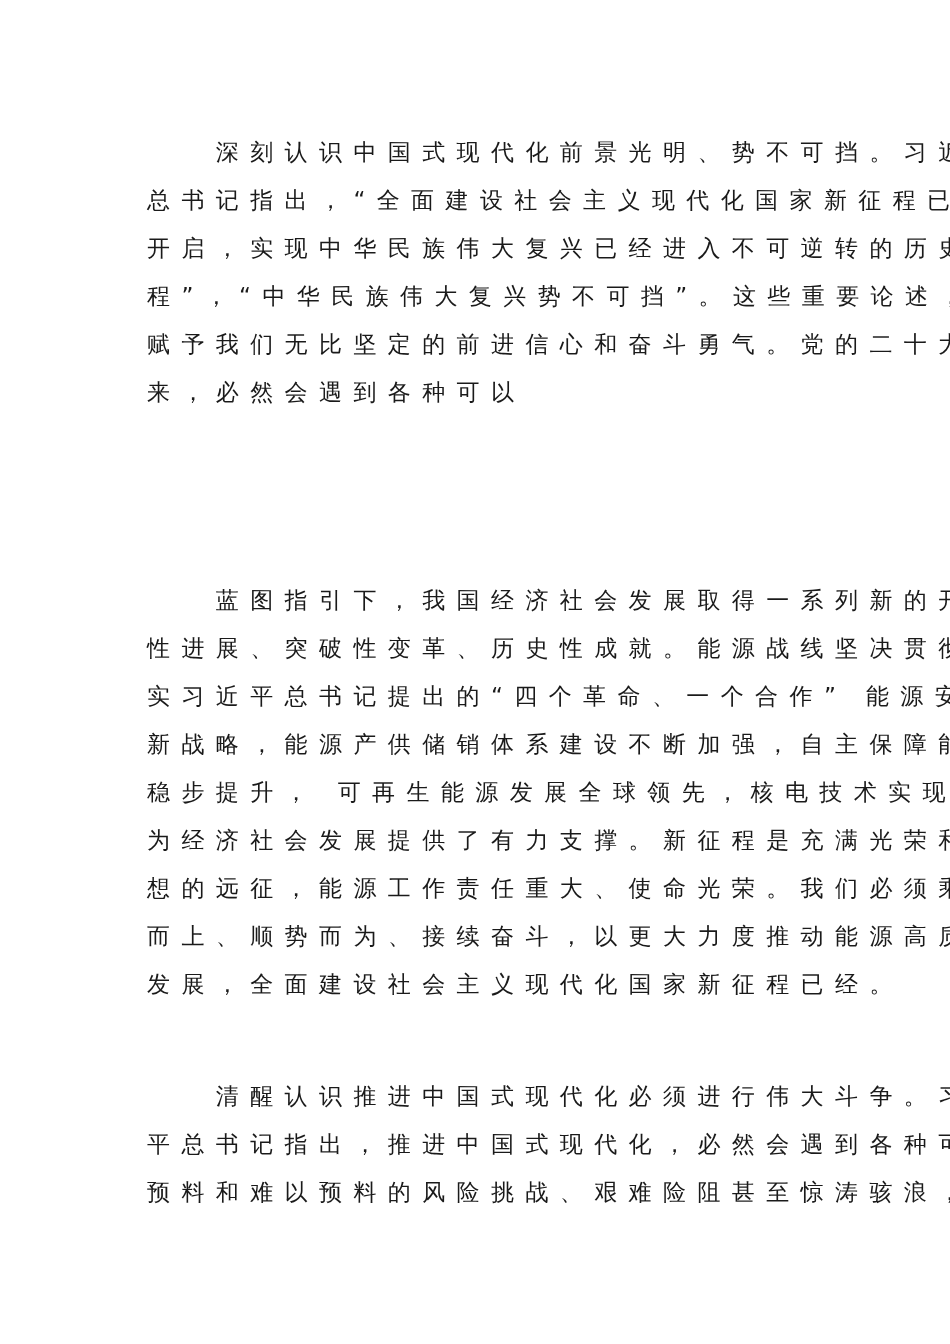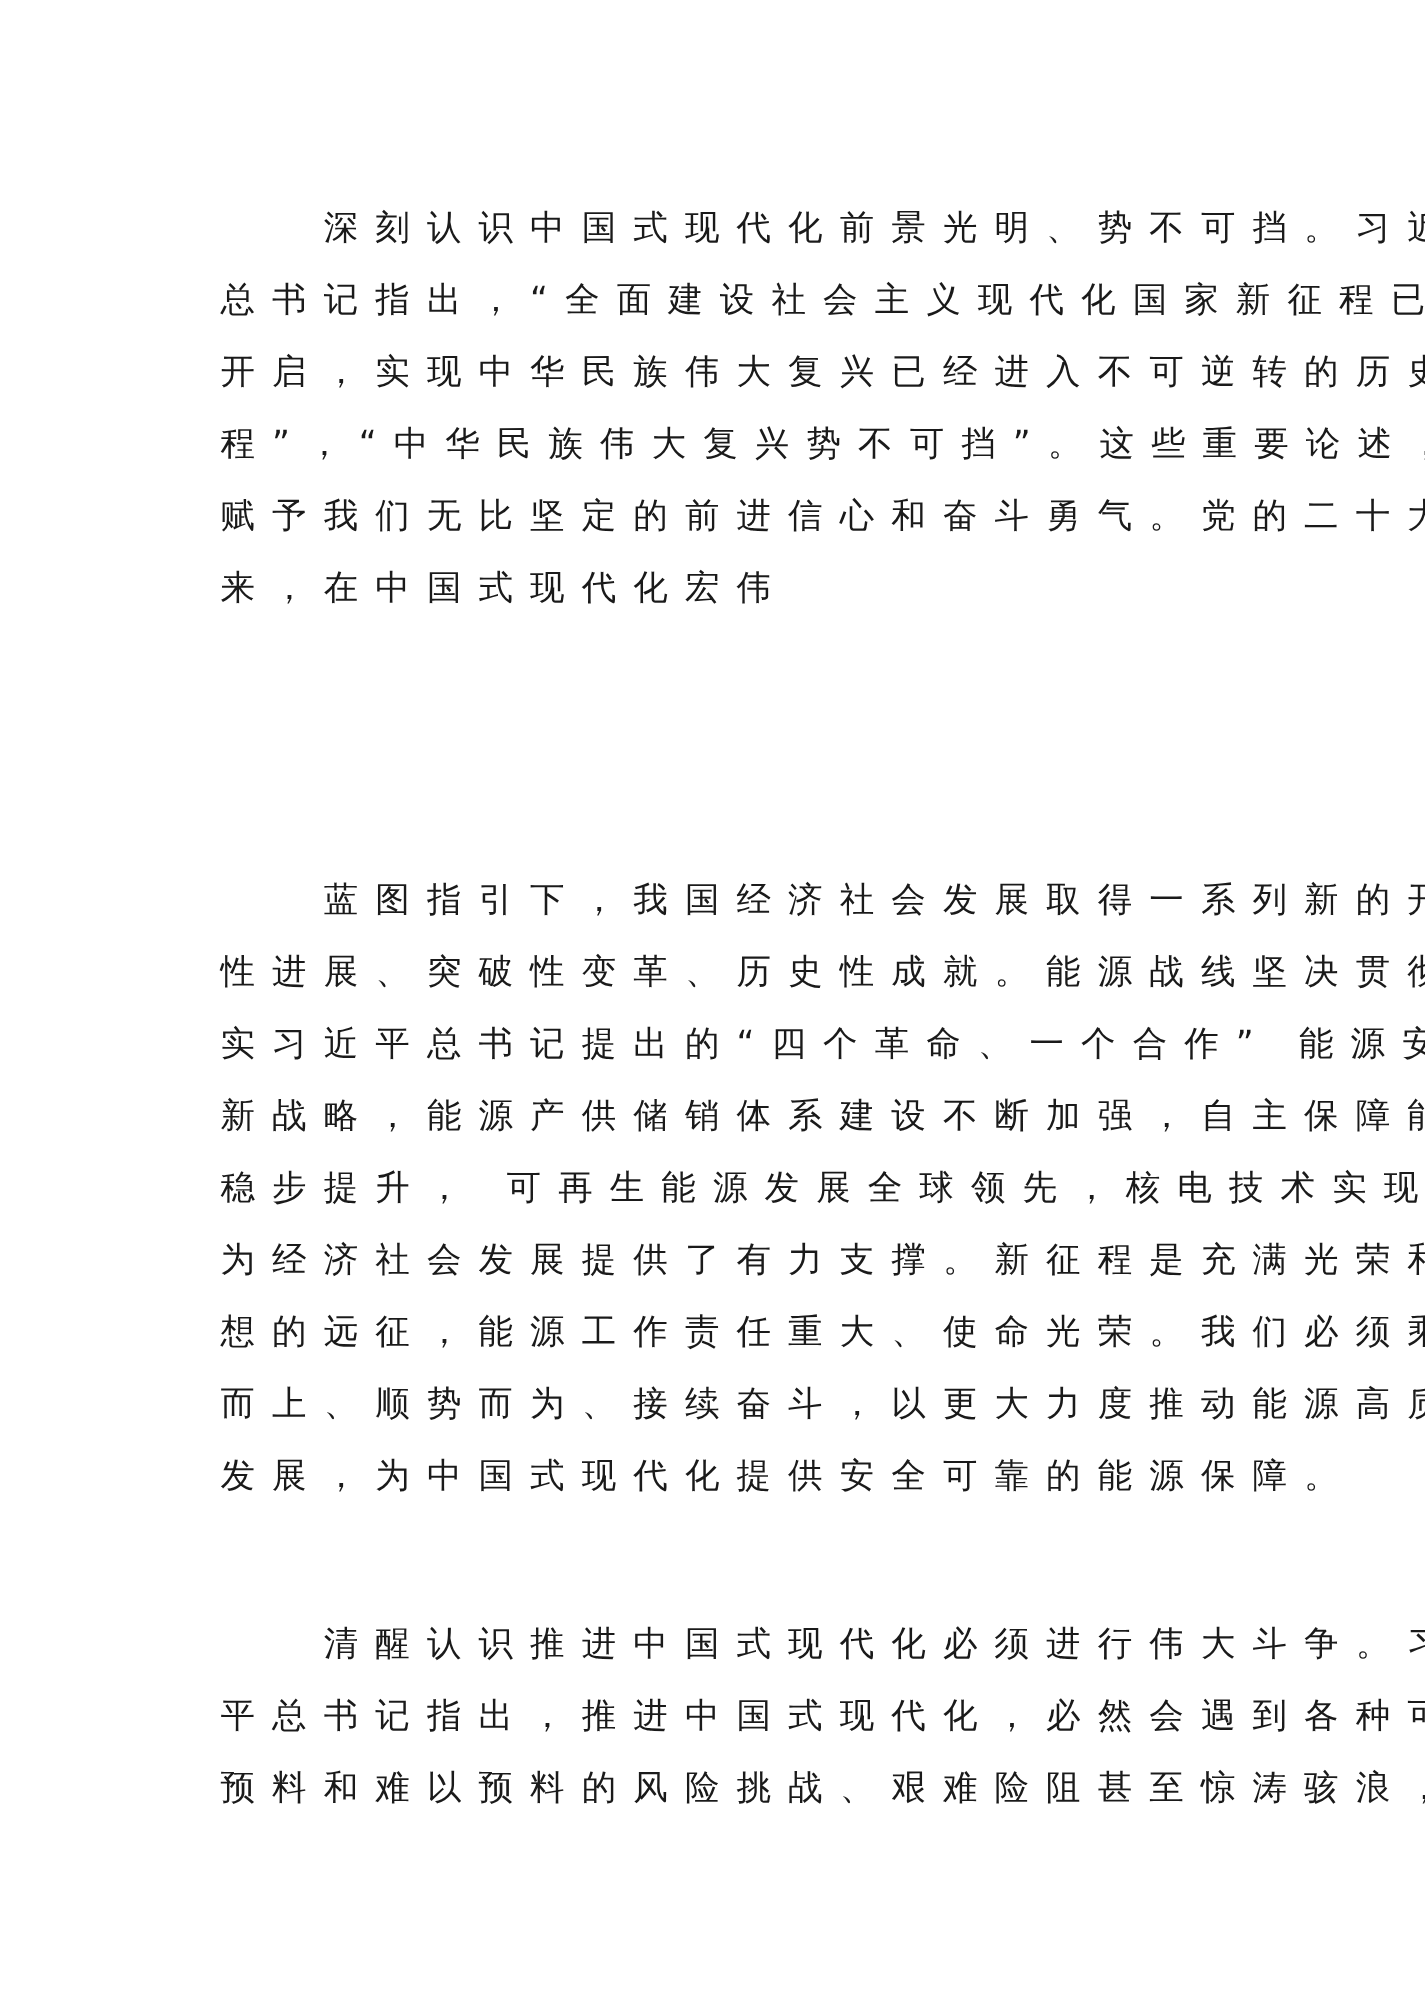--- a/index.html
+++ b/index.html
@@ -39,33 +39,33 @@
 <body>
 
 <div class="page">
 
   <div>
     <div class="line" style="top:128px">　　深刻认识中国式现代化前景光明、势不可挡。习近平</div>
     <div class="line" style="top:176px">总书记指出，“全面建设社会主义现代化国家新征程已经</div>
     <div class="line" style="top:224px">开启，实现中华民族伟大复兴已经进入不可逆转的历史进</div>
     <div class="line" style="top:272px">程”，“中华民族伟大复兴势不可挡”。这些重要论述，</div>
     <div class="line" style="top:320px">赋予我们无比坚定的前进信心和奋斗勇气。党的二十大以</div>
-    <div class="line" style="top:368px">来，在中国式现代化宏伟</div>
+    <div class="line" style="top:368px">来，必然会遇到各种可以</div>
   </div>
 
   <div>
     <div class="line" style="top:576px">　　蓝图指引下，我国经济社会发展取得一系列新的开创</div>
     <div class="line" style="top:624px">性进展、突破性变革、历史性成就。能源战线坚决贯彻落</div>
     <div class="line" style="top:672px">实习近平总书记提出的“四个革命、一个合作” 能源安全</div>
     <div class="line" style="top:720px">新战略，能源产供储销体系建设不断加强，自主保障能力</div>
     <div class="line" style="top:768px">稳步提升， 可再生能源发展全球领先，核电技术实现跨越，</div>
     <div class="line" style="top:816px">为经济社会发展提供了有力支撑。新征程是充满光荣和梦</div>
     <div class="line" style="top:864px">想的远征，能源工作责任重大、使命光荣。我们必须乘势</div>
     <div class="line" style="top:912px">而上、顺势而为、接续奋斗，以更大力度推动能源高质量</div>
-    <div class="line" style="top:960px">发展，为中国式现代化提供安全可靠的能源保障。</div>
+    <div class="line" style="top:960px">发展，全面建设社会主义现代化国家新征程已经。</div>
   </div>
 
   <div>
     <div class="line" style="top:1072px">　　清醒认识推进中国式现代化必须进行伟大斗争。习近</div>
     <div class="line" style="top:1120px">平总书记指出，推进中国式现代化，必然会遇到各种可以</div>
     <div class="line" style="top:1168px">预料和难以预料的风险挑战、艰难险阻甚至惊涛骇浪，必</div>
   </div>
 
 </div>
 

